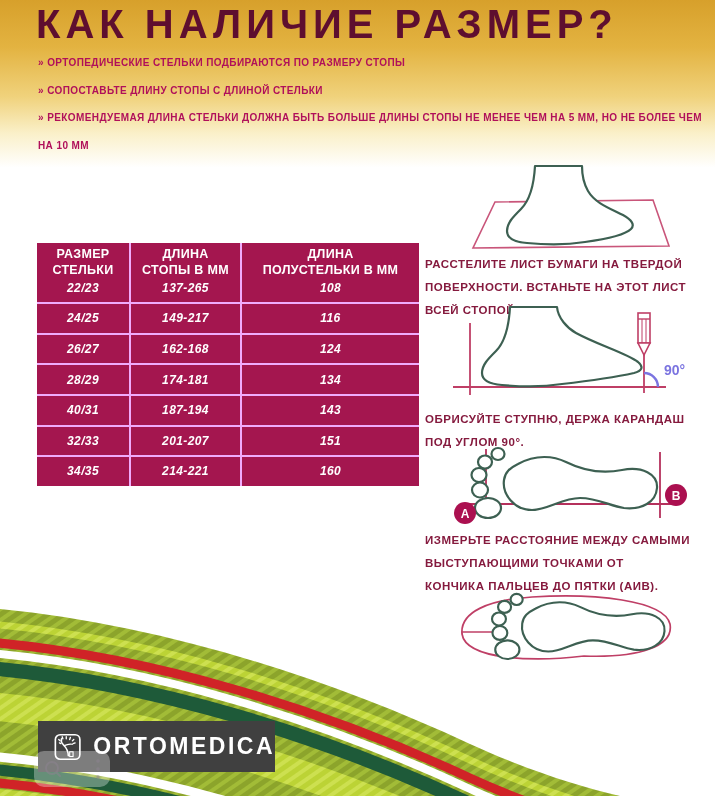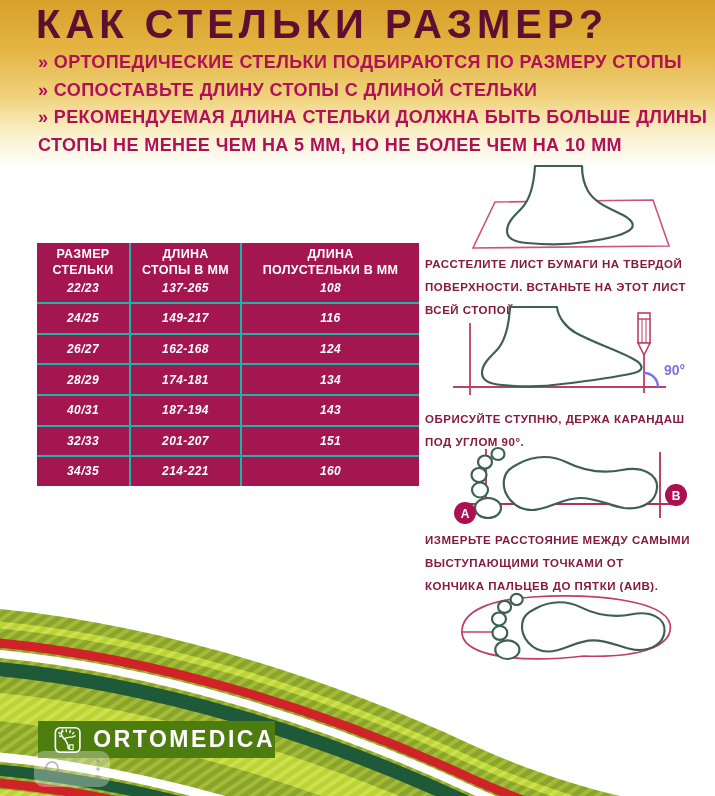--- a/index.html
+++ b/index.html
@@ -12,47 +12,47 @@
     position:absolute;left:0;top:0;width:715px;height:215px;
     background:linear-gradient(180deg,#d7a02b 0%,#e3b341 22%,#f0d27c 45%,#faf0c9 62%,#ffffff 78%);
   }
   .page-title{
     position:absolute;left:36px;top:2px;width:670px;
     font-size:40px;font-weight:800;letter-spacing:5px;color:#5e0e2f;
     white-space:nowrap;
   }
   .bullets{
     position:absolute;left:38px;top:49px;width:672px;
-    font-size:18px;font-weight:700;letter-spacing:0.4px;color:#b0105a;
+    font-size:10px;font-weight:700;letter-spacing:0.4px;color:#b0105a;
     line-height:27.5px;
   }
   .bullet3-bold{font-weight:800;color:#b0105a;}
   
   .size-table{
     position:absolute;left:37px;top:243px;width:382px;
     display:grid;grid-template-columns:92px 109px 177px;
-    grid-auto-rows:28.6px;gap:2px;background:#14b8a6;
+    grid-auto-rows:28.6px;gap:2px;background:#f0abfc;
   }
   .size-table .cell{
     background:#a4164f;color:#ffffff;display:flex;align-items:center;justify-content:center;
     text-align:center;font-weight:700;
   }
   .size-table .hcell{height:40px;font-size:12.5px;line-height:1.25;letter-spacing:0.3px;white-space:pre-line;}
   .size-table .dcell{font-size:12px;letter-spacing:0.4px;font-style:italic;}
   
   .step-caption{
     position:absolute;left:425px;width:290px;
     font-size:11.5px;font-weight:700;letter-spacing:0.5px;color:#851a3e;
     line-height:23px;white-space:pre-line;
   }
   .step-svg{position:absolute;}
   
   .logo-box{
-    position:absolute;left:38px;top:721px;width:237px;height:37px;
-    background:#4d7c0f;display:flex;align-items:center;z-index:3;
+    position:absolute;left:38px;top:721px;width:237px;height:51px;
+    background:#404040;display:flex;align-items:center;z-index:3;
   }
   .logo-text{
     color:#ffffff;font-size:23px;font-weight:700;letter-spacing:2.5px;margin-left:12px;
   }
   .logo-icon{margin-left:16px;}
   
   .wave{position:absolute;left:0;bottom:0;width:715px;height:200px;z-index:1;}
   
   .shot-overlay{
     position:absolute;left:34px;top:751px;width:76px;height:36px;z-index:4;
@@ -61,21 +61,21 @@
   }
   .shot-overlay svg{opacity:0.55;}
 </style>
 </head>
 <body>
 
 <div class="poster">
 
   <div class="gradient-top"></div>
 
-  <div class="page-title">КАК СТЕЛЬКИ РАЗМЕР?</div>
+  <div class="page-title">КАК НАЛИЧИЕ РАЗМЕР?</div>
 
   <div class="bullets">
     <div>» ОРТОПЕДИЧЕСКИЕ СТЕЛЬКИ ПОДБИРАЮТСЯ ПО РАЗМЕРУ СТОПЫ</div>
     <div>» СОПОСТАВЬТЕ ДЛИНУ СТОПЫ С ДЛИНОЙ СТЕЛЬКИ</div>
     <div><span>» РЕКОМЕНДУЕМАЯ ДЛИНА СТЕЛЬКИ ДОЛЖНА БЫТЬ </span><span class="bullet3-bold">БОЛЬШЕ ДЛИНЫ СТОПЫ НЕ МЕНЕЕ ЧЕМ НА 5 ММ, НО НЕ БОЛЕЕ ЧЕМ НА 10 ММ</span></div>
   </div>
 
   <div class="size-table">
     <div class="cell hcell">РАЗМЕР
 СТЕЛЬКИ</div>

